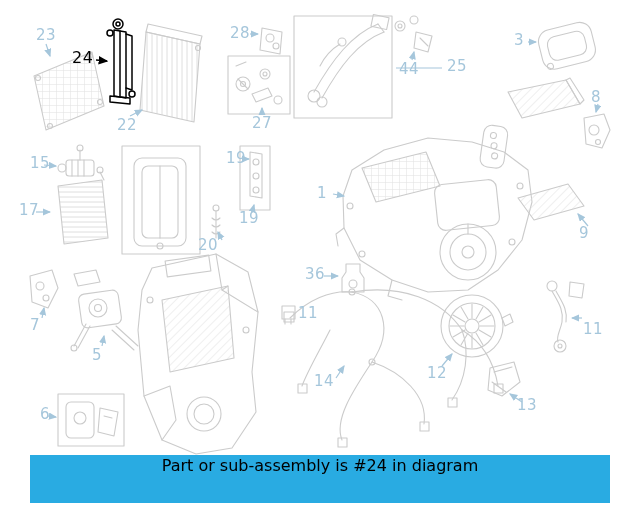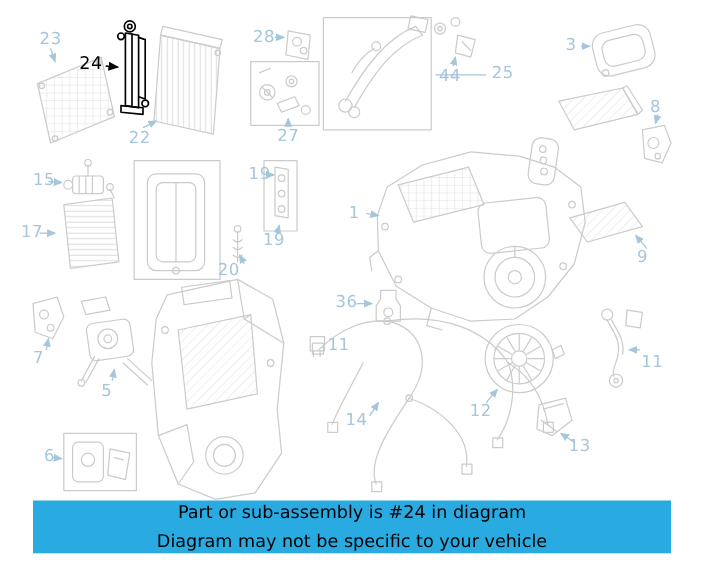--- a/index.html
+++ b/index.html
@@ -25,21 +25,21 @@
     position:absolute; font-size:15px; line-height:1;
     color:var(--callout,#a5c6db); letter-spacing:0.5px;
     user-select:none; white-space:nowrap;
   }
   .lbl-hl { color:var(--hl,#000); font-weight:normal; font-size:16px; }
 
   
   .banner {
     position:absolute; left:30px; top:455px; width:580px; height:48px;
     background:var(--banner-bg,#29abe2); color:#000;
-    display:flex; flex-direction:column; justify-content:space-between; align-items:center;
+    display:flex; flex-direction:column; justify-content:flex-start; align-items:center;
     font-size:16px; line-height:1.35; text-align:center;
   }
 </style>
 </head>
 <body>
 
 <div class="stage">
 
   <svg class="art" width="640" height="512" viewBox="0 0 640 512" aria-hidden="true">
     <defs>
@@ -356,16 +356,15 @@
     <span class="lbl" style="left:30px;top:318px">7</span>
     <span class="lbl" style="left:92px;top:348px">5</span>
     <span class="lbl" style="left:40px;top:407px">6</span>
     <span class="lbl" style="left:314px;top:374px">14</span>
     <span class="lbl" style="left:427px;top:366px">12</span>
     <span class="lbl" style="left:517px;top:398px">13</span>
   </div>
 
   <div class="banner">
     <div>Part or sub-assembly is #24 in diagram</div>
-    <div>Diagram may not be specific to your vehicle</div>
   </div>
 
 </div>
 
 </body></html>

